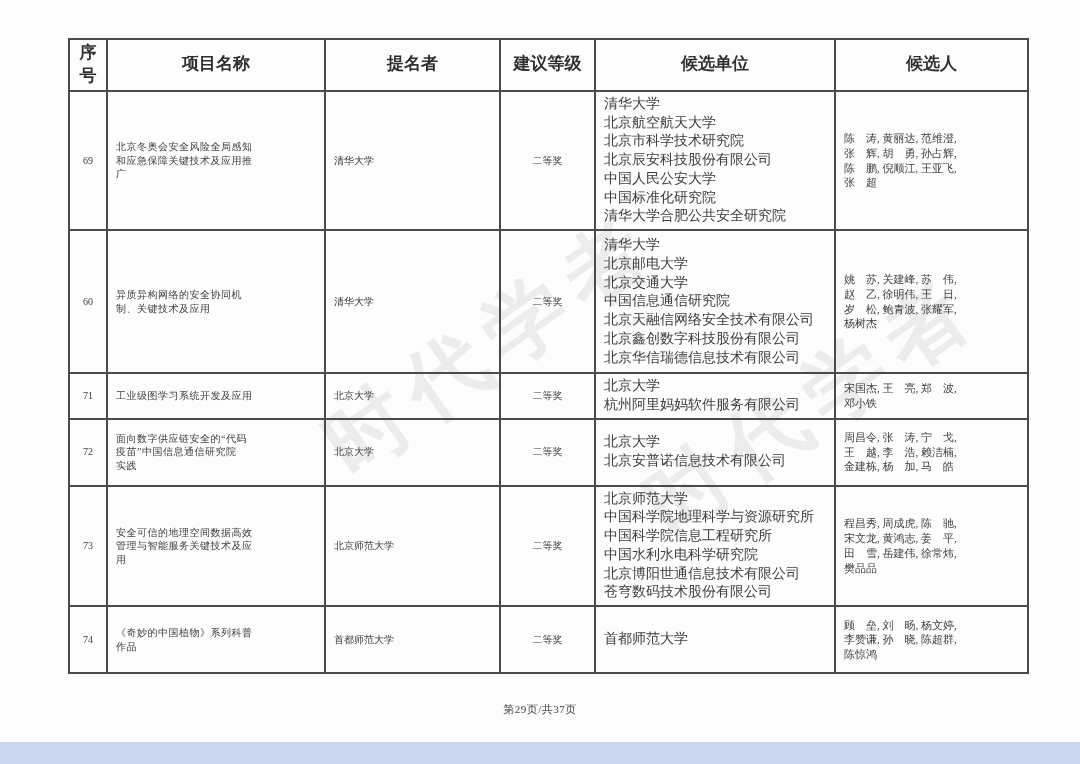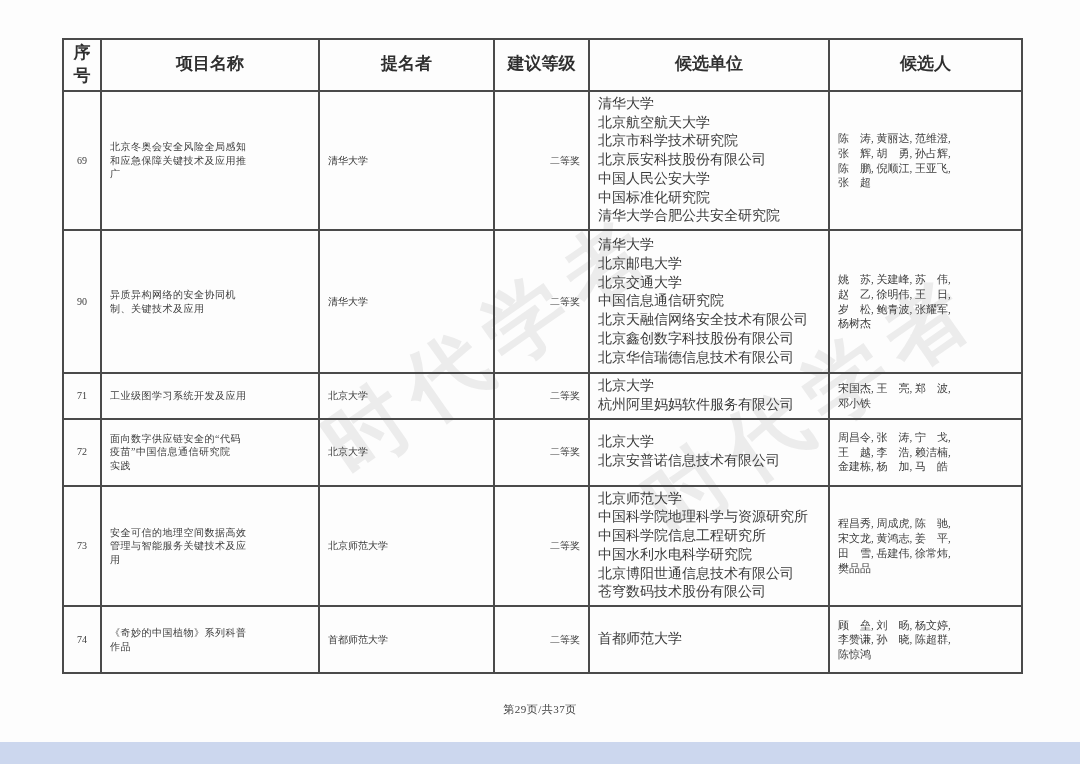--- a/index.html
+++ b/index.html
@@ -28,21 +28,21 @@
     transform: rotate(-35deg);
     white-space: nowrap;
     pointer-events: none;
     user-select: none;
   }
   .wm1 { left: 300px; top: 290px; }
   .wm2 { left: 620px; top: 350px; }
 
   table.award-table {
     position: absolute;
-    left: 62px; top: 38px;
+    left: 68px; top: 38px;
     width: 959px;
     border-collapse: collapse;
     table-layout: fixed;
     color: #3c3c3c;
   }
   .award-table th, .award-table td {
     border: 2px solid #4a4a4a;
     vertical-align: middle;
     overflow: hidden;
   }
@@ -62,21 +62,21 @@
   tr.hdr { height: 47px; }
   tr.r69 { height: 137px; }
   tr.r70 { height: 143px; }
   tr.r71 { height: 38px; font-family: Liberation Serif, serif; }
   tr.r72 { height: 67px; }
   tr.r73 { height: 116px; }
   tr.r74 { height: 67px; }
 
   td.c-no { text-align: center; padding: 0 12px; }
   td.c-project { letter-spacing: 0.5px; }
-  td.c-grade { text-align: right; }
+  td.c-grade { text-align: center; }
   td.c-units { font-size: 14px; }
   td.c-cand { font-size: 11px; margin-top: 26px; }
   .pre { white-space: pre-line; }
 
   .page-footer {
     position: absolute;
     left: 0; right: 0;
     top: 702px;
     text-align: center;
     font-size: 11px;
@@ -125,21 +125,21 @@
 中国人民公安大学
 中国标准化研究院
 清华大学合肥公共安全研究院</td>
       <td class="c-cand pre">陈　涛, 黄丽达, 范维澄,
 张　辉, 胡　勇, 孙占辉,
 陈　鹏, 倪顺江, 王亚飞,
 张　超</td>
     </tr>
 
     <tr class="r70">
-      <td class="c-no">90</td>
+      <td class="c-no">60</td>
       <td class="c-project pre">异质异构网络的安全协同机
 制、关键技术及应用</td>
       <td class="c-nominator">清华大学</td>
       <td class="c-grade">二等奖</td>
       <td class="c-units pre">清华大学
 北京邮电大学
 北京交通大学
 中国信息通信研究院
 北京天融信网络安全技术有限公司
 北京鑫创数字科技股份有限公司

